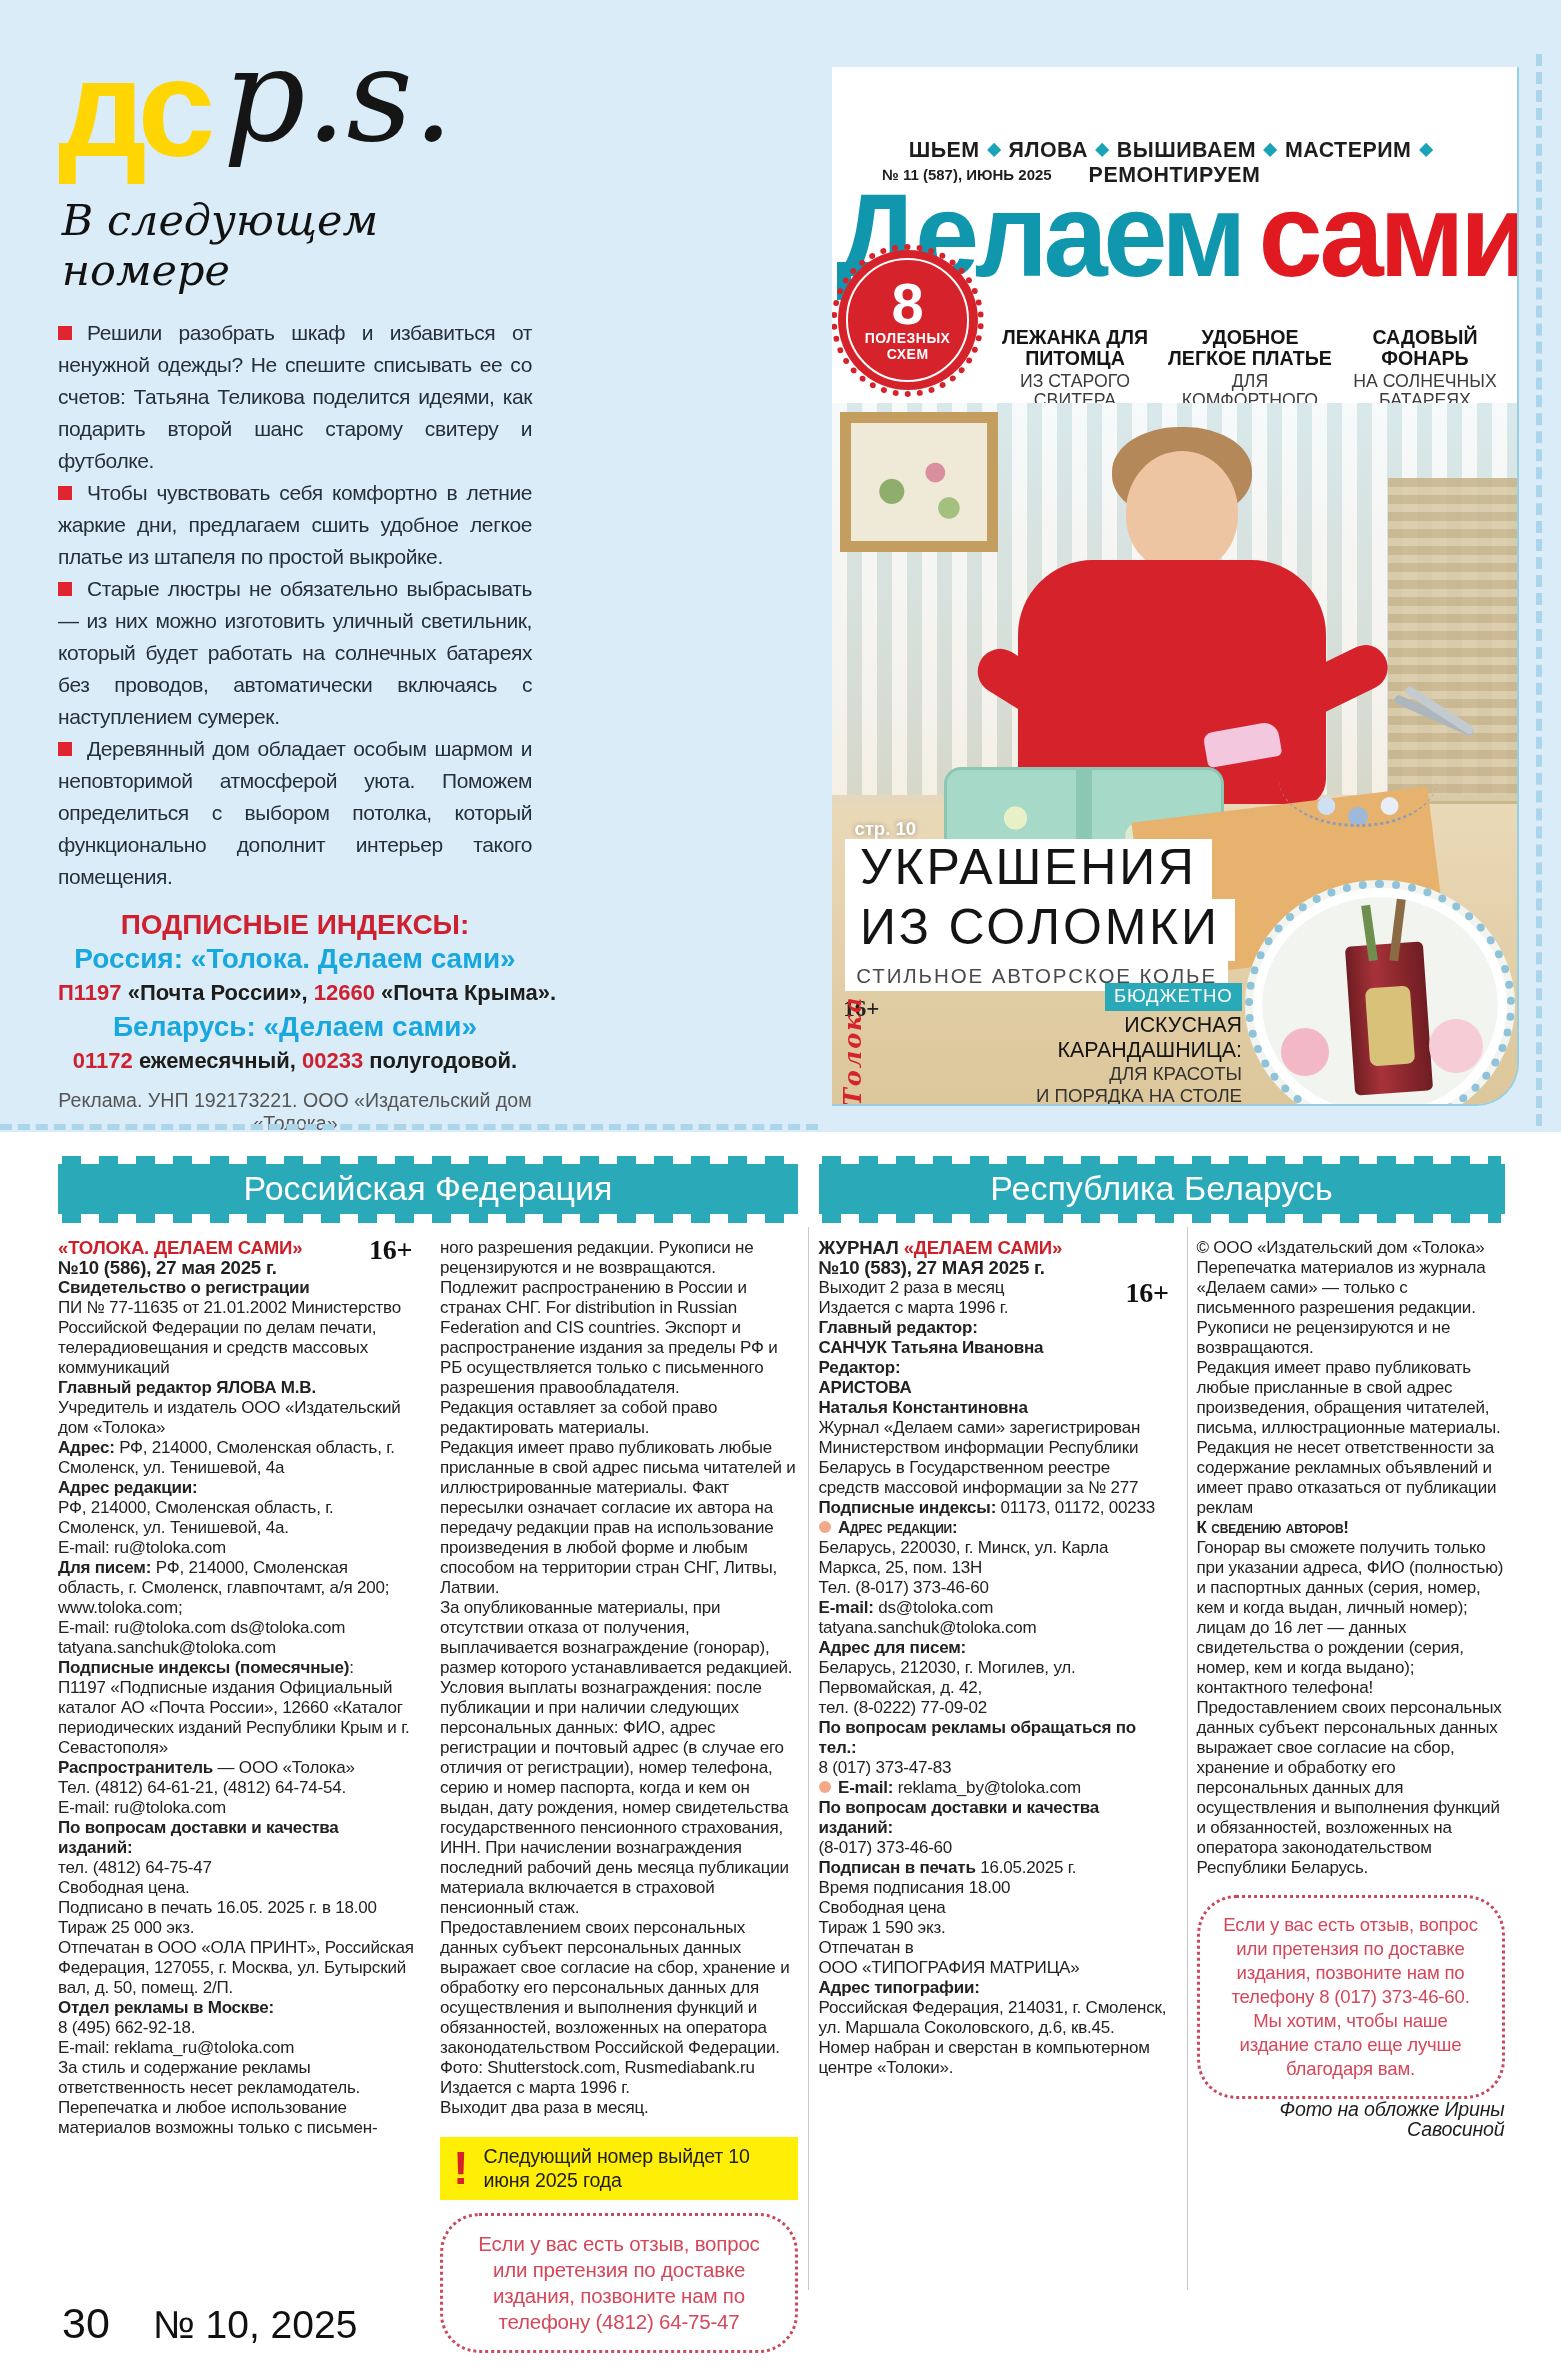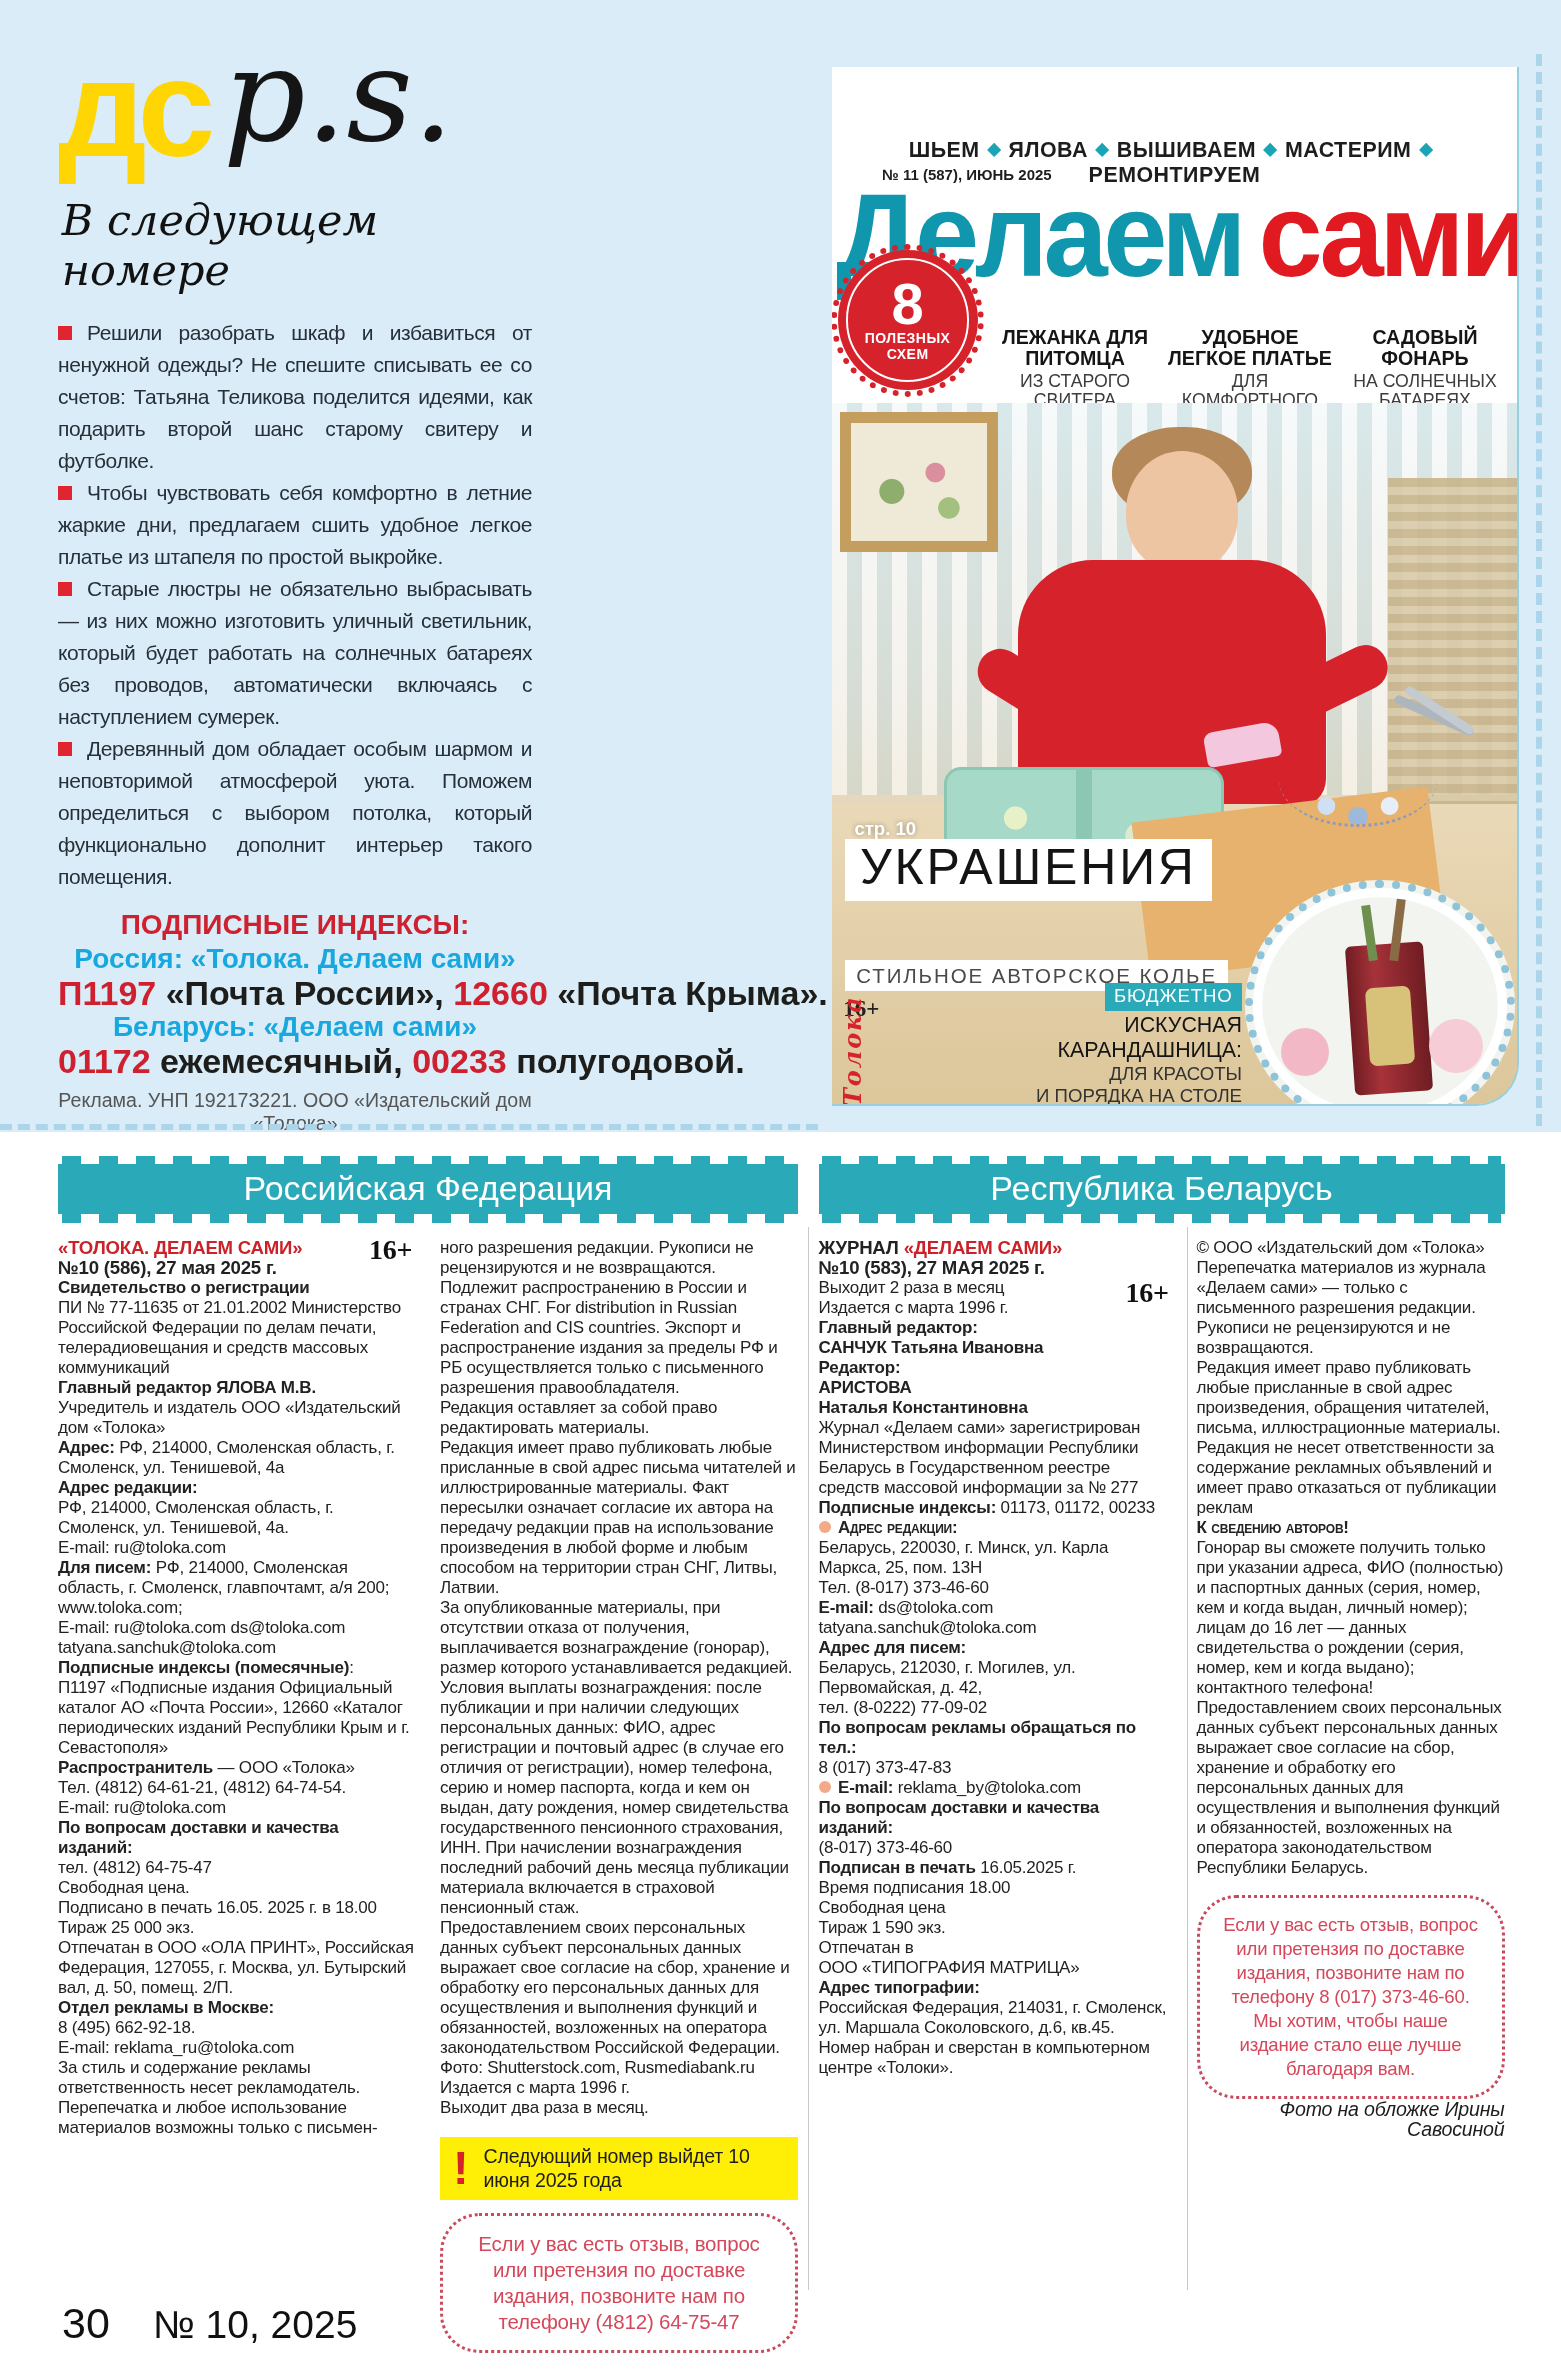--- a/index.html
+++ b/index.html
@@ -12,21 +12,21 @@
   .next-col { position:absolute; left:58px; top:41px; width:474px; }
   .logo-row { display:flex; align-items:flex-start; }
   .logo-ds { font-size:140px; font-weight:bold; color:#ffd503; letter-spacing:-7.5px; line-height:0.95; }
   .logo-ps { font-family:"DejaVu Serif",serif; font-style:italic; font-size:129px; line-height:0.85; margin-left:15px; color:#151515; }
   .next-head { font-family:"DejaVu Serif",serif; font-style:italic; font-size:43px; margin:20.5px 0 22.4px 3.7px; color:#121212; }
   .bullet { font-size:21px; line-height:32px; text-align:justify; color:#273039; letter-spacing:-0.4px; }
   .sq { display:inline-block; width:14px; height:14px; background:#e02430; margin:0 15px 3.7px 0; vertical-align:middle; }
   .subsc { margin-top:15px; text-align:center; font-weight:bold; }
   .s-red  { color:#cf2030; font-size:28px; line-height:34px; }
   .s-cyan { color:#18a7de; font-size:28px; line-height:34px; }
-  .s-mix  { font-size:34px; line-height:34px; color:#1d1d1b; white-space:nowrap;text-align:right; }
+  .s-mix  { font-size:22px; line-height:34px; color:#1d1d1b; white-space:nowrap; }
   .s-mix .num { color:#cf2030; }
   .s-note { font-weight:normal; font-size:19.6px; color:#555; margin-top:11.2px; }
 
   .dash-h { position:absolute; left:0; top:1124px; width:818px; border-top:6.5px dashed #aad5ea; }
   .dash-v { position:absolute; left:1536px; top:54px; height:1072px; width:0; border-left:6.5px dashed #aad5ea; }
 
   
   .cover { position:absolute; left:832px; top:67px; width:687px; height:1039px; background:#fff;
            border-right:2.8px solid #96cfe0; border-bottom:2.8px solid #96cfe0; border-radius:0 0 43px 0; overflow:hidden; }
   .tagline { position:absolute; top:71px; left:0; width:100%; text-align:center; font-weight:bold; font-size:21.4px; color:#1d1d1d; letter-spacing:0.5px; }
@@ -208,20 +208,21 @@
     <div class="ph-gun"></div>
     <div class="ph-table"></div>
     <div class="ph-organizer"></div>
     <div class="ph-paper"></div>
     <div class="ph-necklace"></div>
     <div class="ph-scissors"></div>
   </div>
 
   <div class="fpage10">стр. 10</div>
   <div class="fstrip fstrip1">УКРАШЕНИЯ</div>
+  <div class="fstrip fstrip2">ИЗ СОЛОМКИ</div>
   <div class="fsub">СТИЛЬНОЕ АВТОРСКОЕ КОЛЬЕ</div>
 
   <div class="age16c">16+</div>
   <div class="brand-vert">Толока</div>
 
   <div class="budget">
     <span class="budget-label">БЮДЖЕТНО</span>
     <div class="budget-title">ИСКУСНАЯ КАРАНДАШНИЦА:</div>
     <div class="budget-sub">ДЛЯ КРАСОТЫ</div>
     <div class="budget-sub">И ПОРЯДКА НА СТОЛЕ</div>

